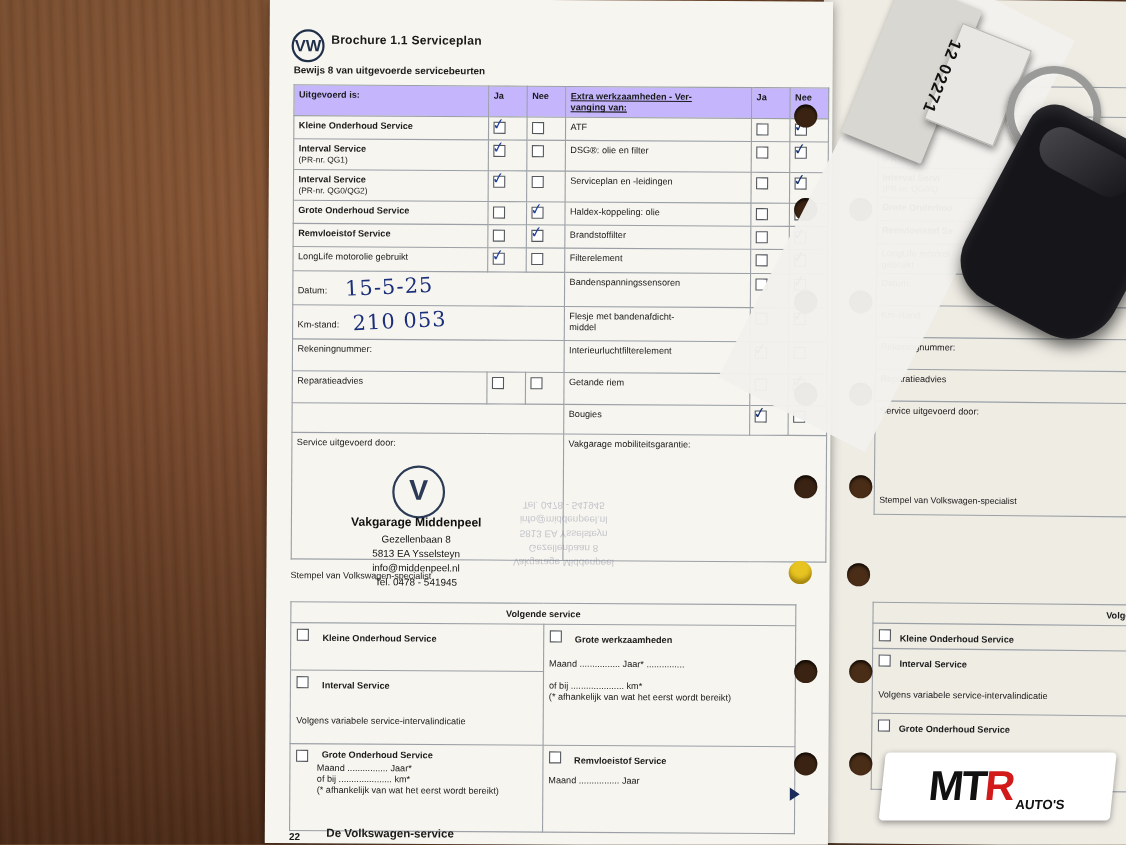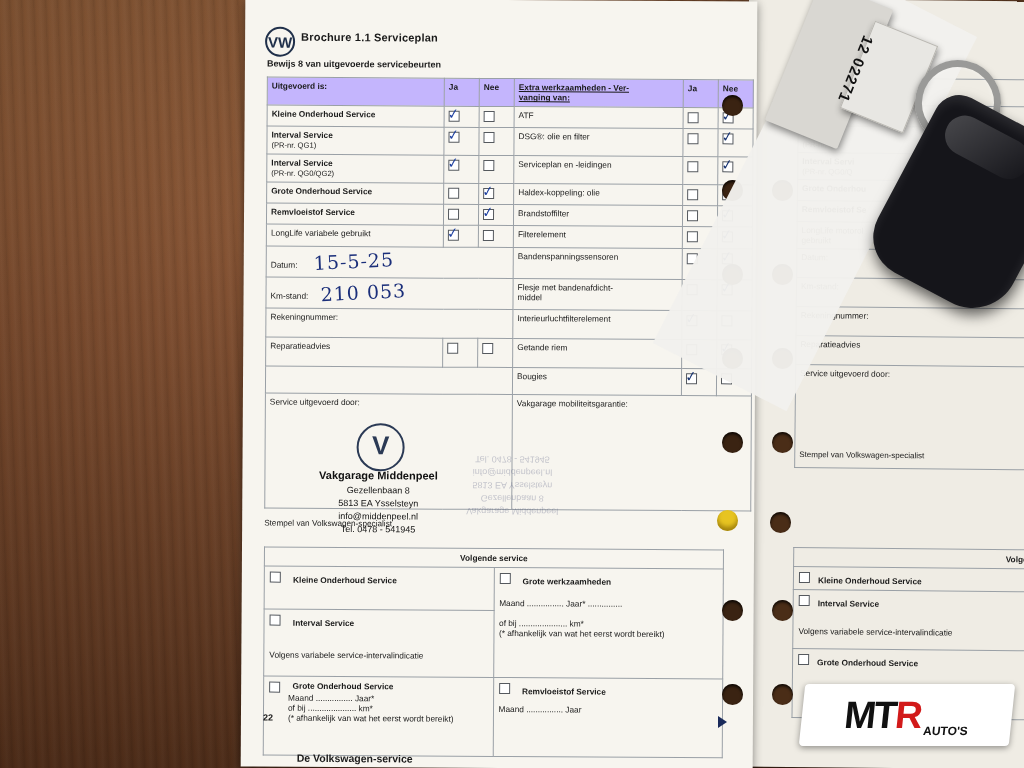--- a/index.html
+++ b/index.html
@@ -101,21 +101,21 @@
   .stamp-l{position:absolute;left:0;right:0;font-size:9px;}
   .ghost{
     position:absolute;left:150px;top:452px;width:240px;color:rgba(60,70,110,0.28);
     transform:scaleY(-1);font-size:9px;text-align:center;line-height:1.45;
   }
   .volgende{
     position:absolute;left:22px;top:548px;width:460px;border-collapse:collapse;table-layout:fixed;
   }
   .volgende td{border:1px solid #9aa0a6;padding:4px 5px;font-size:8.3px;vertical-align:top;}
   .vg-hdr{text-align:center;font-weight:bold;font-size:8.6px;}
-  .footer-num{position:absolute;left:22px;top:714px;font-size:9px;font-weight:bold;}
+  .footer-num{position:absolute;left:22px;top:757px;font-size:9px;font-weight:bold;}
   .footer-txt{position:absolute;left:56px;top:753px;font-size:10.5px;font-weight:bold;}
 
   
   .rpage{position:absolute;left:0;top:0;width:300px;height:768px;font-size:8.3px;color:#1a1a1a;}
   table.rgrid{position:absolute;left:50px;top:78px;width:270px;border-collapse:collapse;table-layout:fixed;}
   table.rgrid td{border:1px solid #9aa0a6;padding:3px 4px;font-size:8.3px;height:14px;vertical-align:top;}
   .rvolg{position:absolute;left:50px;top:548px;width:270px;border-collapse:collapse;table-layout:fixed;}
   .rvolg td{border:1px solid #9aa0a6;padding:4px 5px;font-size:8.3px;vertical-align:top;}
 
   
@@ -298,21 +298,21 @@
       <tr>
         <td class="lbl">Remvloeistof Service</td>
         <td class="cbcell"><span class="cb"></span></td>
         <td class="cbcell"><span class="cb"><span class="tick">✓</span></span></td>
         <td>Brandstoffilter</td>
         <td class="cbcell"><span class="cb"></span></td>
         <td class="cbcell"><span class="cb"><span class="tick b">✓</span></span></td>
       </tr>
 
       <tr>
-        <td class="lbl thin"><span>LongLife variabele gebruikt</span></td>
+        <td class="lbl thin"><span>LongLife motorolie gebruikt</span></td>
         <td class="cbcell"><span class="cb"><span class="tick">✓</span></span></td>
         <td class="cbcell"><span class="cb"></span></td>
         <td>Filterelement</td>
         <td class="cbcell"><span class="cb"></span></td>
         <td class="cbcell"><span class="cb"><span class="tick b">✓</span></span></td>
       </tr>
 
       <tr>
         <td colspan="3" style="height:24px">
           <span>Datum:</span>

